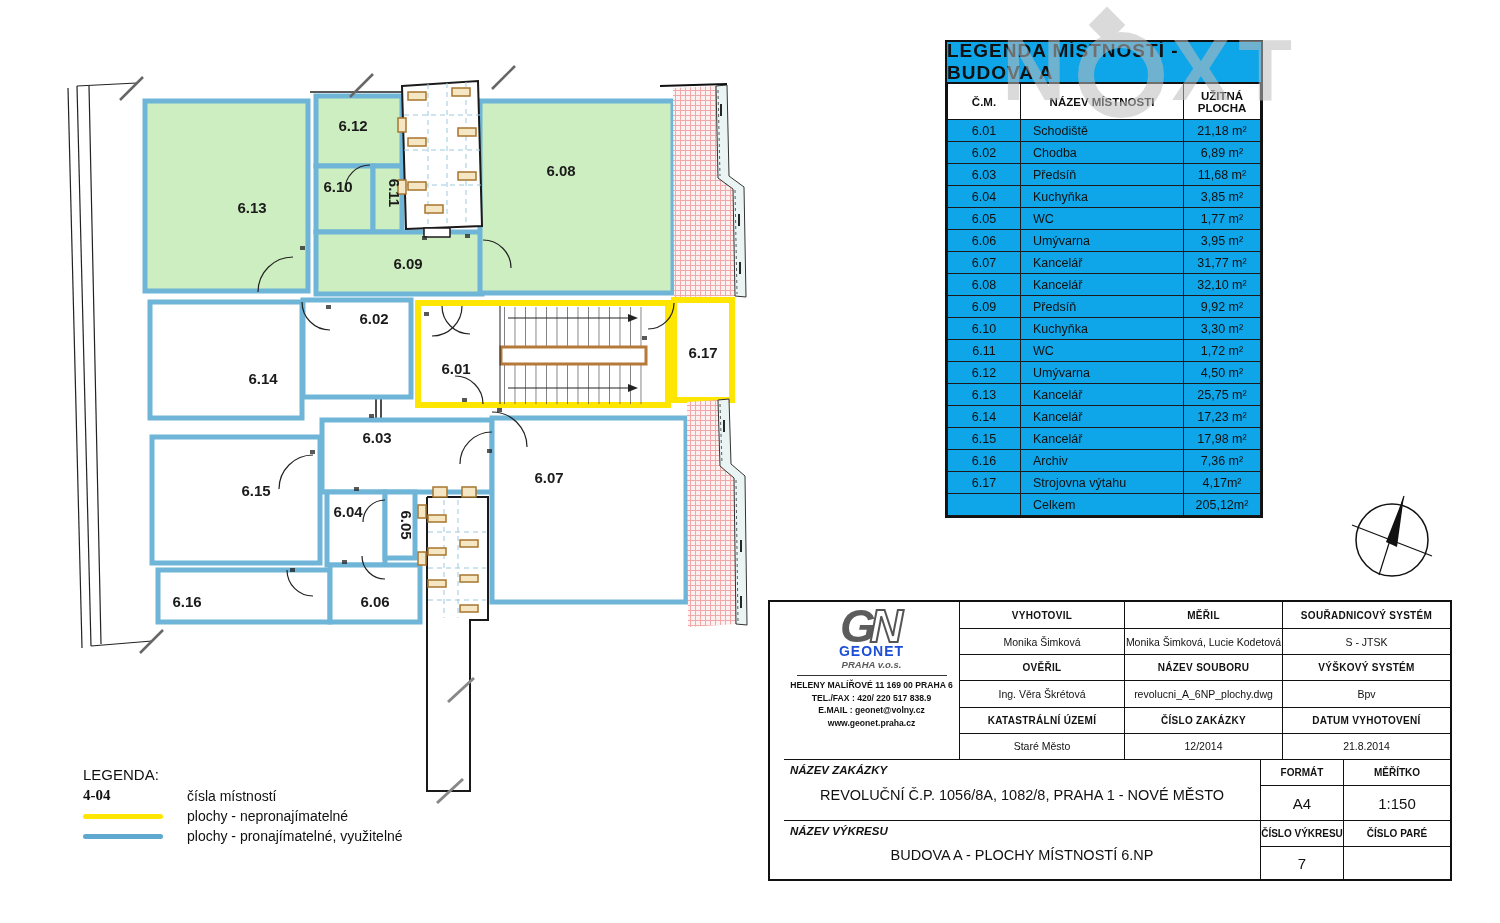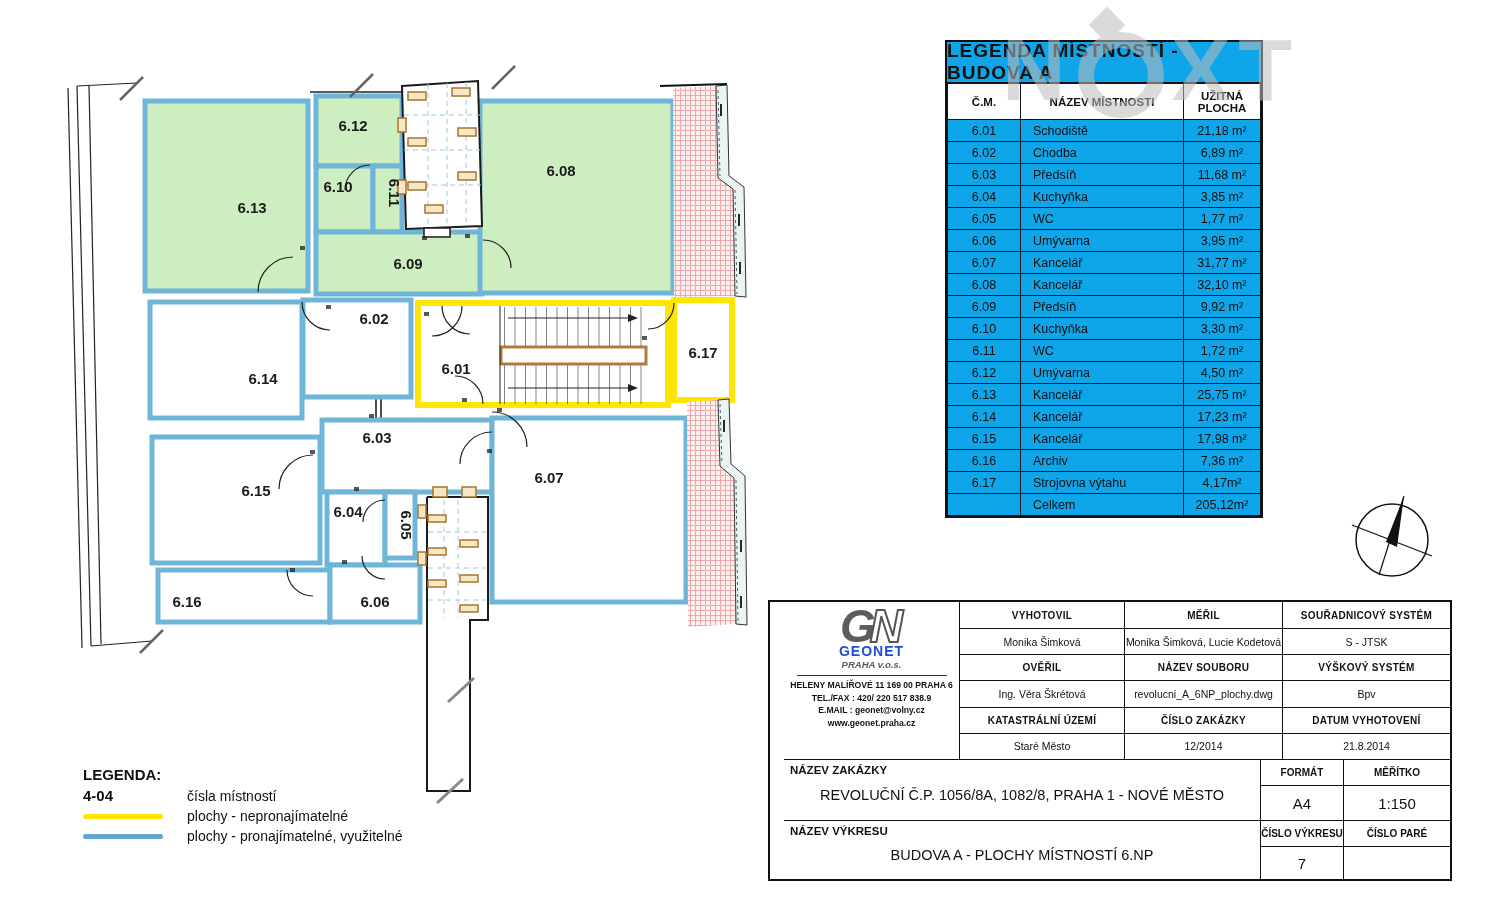--- a/index.html
+++ b/index.html
@@ -39,31 +39,31 @@
   .logo-cell{grid-row:1/span 6;border-left:none;border-top:none;display:flex;flex-direction:column;align-items:center;justify-content:flex-start;padding-top:4px;}
   .logo-glyphs{line-height:.9;}
   .logo-g{font-style:italic;font-weight:900;font-size:46px;color:#5c5c5c;}
   .logo-n{font-style:italic;font-weight:900;font-size:46px;color:#fff;-webkit-text-stroke:2px #555;margin-left:-6px;}
   .logo-name{font-weight:900;font-size:14px;color:#1d4ed8;letter-spacing:1px;margin-top:-4px;}
   .logo-sub{font-style:italic;font-weight:900;font-size:9.5px;color:#5c5c5c;margin-bottom:3px;}
   .logo-rule{width:150px;border-top:1.5px solid #333;margin:2px 0 3px;}
   .addr{font-size:8.6px;font-weight:bold;line-height:1.45;text-align:center;}
   .tb-band{border-top:1.6px solid #111;height:60px;display:grid;grid-template-columns:1fr 83px 107px;}
   .band-main{position:relative;}
-  .band-label{position:absolute;left:6px;top:4px;font-weight:bold;font-size:11.5px;}
+  .band-label{position:absolute;left:6px;top:4px;font-weight:bold;font-size:11.5px;font-style:italic;}
   .band-value{display:flex;height:100%;align-items:center;justify-content:center;font-size:14.5px;padding-top:10px;box-sizing:border-box;}
   .band-cell{border-left:1.4px solid #111;display:flex;flex-direction:column;}
   .bc-head{height:25px;border-bottom:1.4px solid #111;display:flex;align-items:center;justify-content:center;font-weight:bold;font-size:10px;}
   .bc-val{flex:1;display:flex;align-items:center;justify-content:center;font-size:15px;}
 
   
   .map-legend{position:absolute;left:83px;top:766px;z-index:2;}
-  .ml-title{font-weight:bold;font-size:15px;margin-bottom:4px;}
+  .ml-title{font-weight:normal;font-size:15px;margin-bottom:4px;}
   .ml-row{display:flex;align-items:center;margin-top:4px;}
-  .ml-key{width:104px;font-weight:bold;font-size:15px;}
+  .ml-key{width:104px;font-weight:bold;font-size:15px;font-family:Liberation Serif, serif;}
   .ml-swatch.line{width:80px;height:5px;border-radius:3px;margin-right:24px;}
   .ml-swatch.yellow{background:#ffe600;}
   .ml-swatch.blue{background:#5fa8d0;}
   .ml-swatch.box{width:68px;height:24px;background:#cdeec0;border:1px solid #8a8a8a;margin-right:34px;}
   .ml-text{font-size:14px;}
   .ml-row.tall{margin-top:10px;}
 </style>
 </head>
 <body>
 

